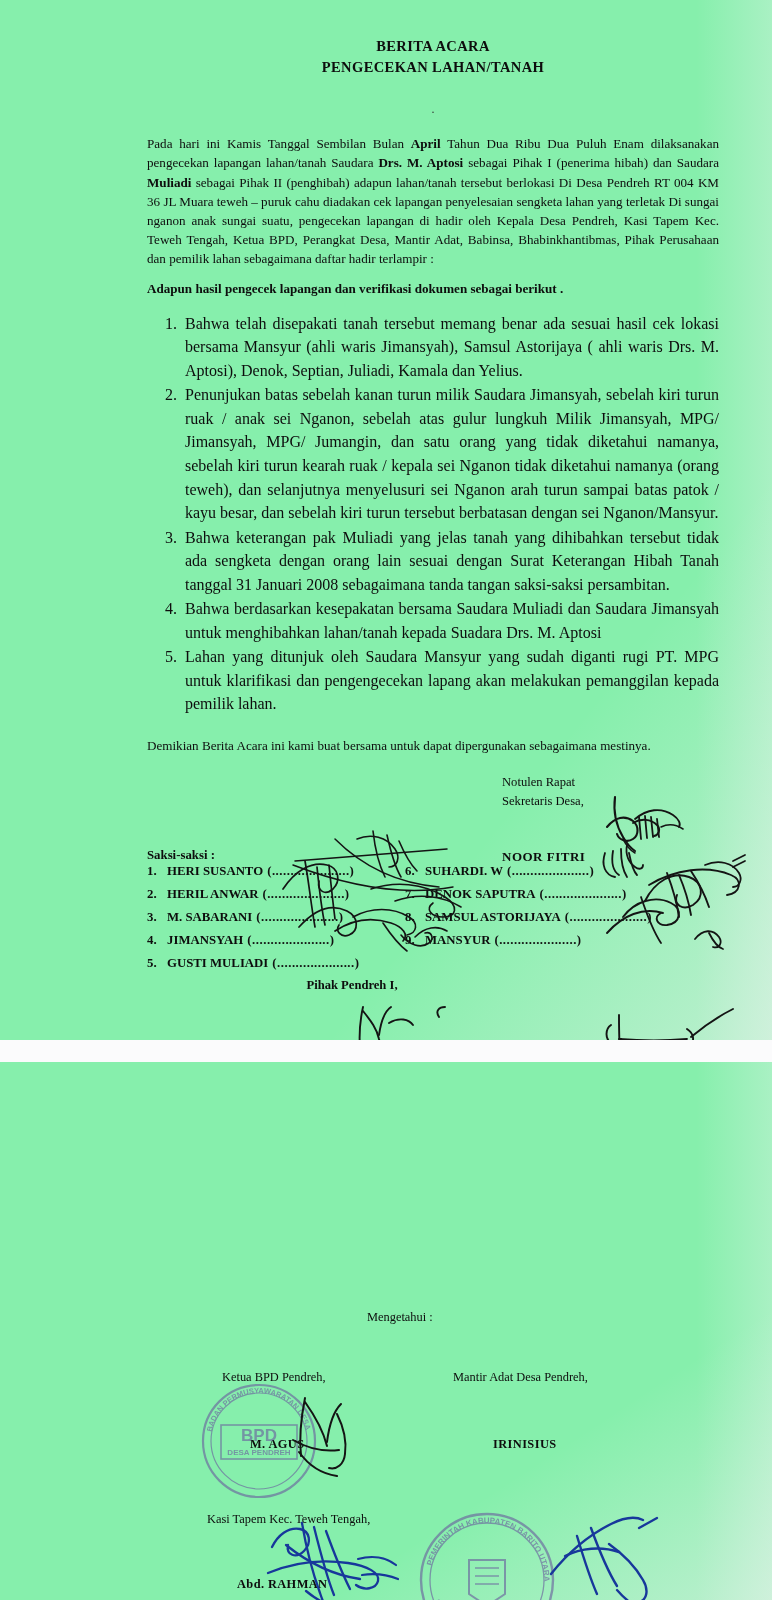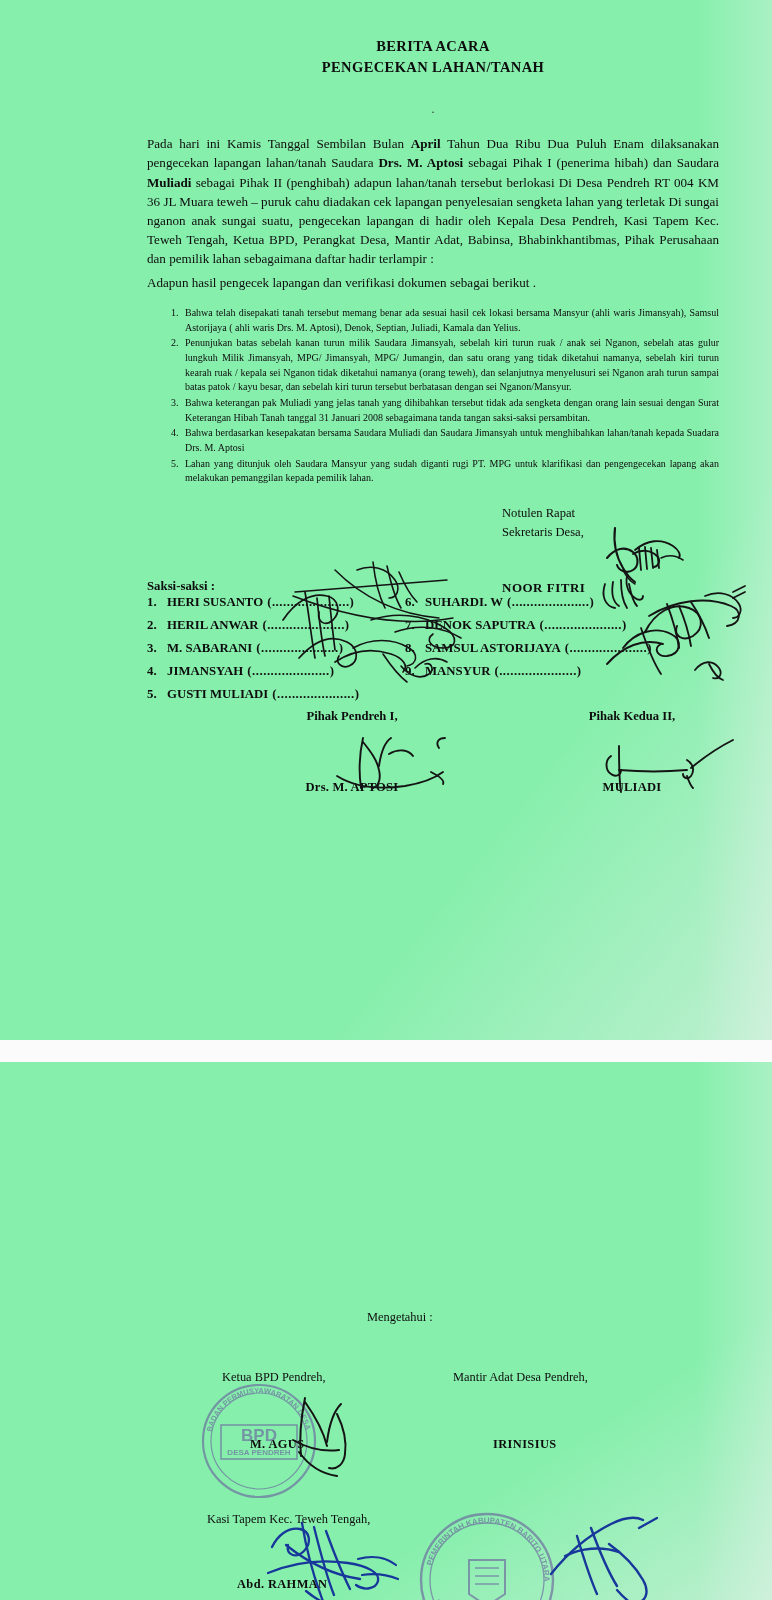--- a/index.html
+++ b/index.html
@@ -54,28 +54,28 @@
   }
 
   p.para{
     margin:0;
     font-size:13.1px;
     line-height:1.47;
     text-align:justify;
     text-justify:inter-word;
   }
   p.para.lead{margin-top:16px;}
-  p.para.mid{margin-top:4px;}
+  p.para.mid{margin-top:10px;font-weight:bold;}
   p.para.closing{margin-top:20px;}
   b{font-weight:bold;}
 
   ol.points{
     margin:14px 0 16px 0;
     padding-left:34px;
-    font-size:10px;
+    font-size:16px;
     line-height:1.47;
   }
   ol.points li{
     text-align:justify;
     margin-bottom:1px;
     padding-left:4px;
   }
 
   
   .sig-area{position:relative;margin-top:18px;height:300px;}
@@ -154,20 +154,21 @@
     <p class="para mid">Adapun hasil pengecek lapangan dan verifikasi dokumen sebagai berikut .</p>
 
     <ol class="points">
       <li>Bahwa telah disepakati tanah tersebut memang benar ada sesuai hasil cek lokasi bersama Mansyur (ahli waris Jimansyah), Samsul Astorijaya  ( ahli waris Drs. M. Aptosi), Denok, Septian, Juliadi, Kamala dan Yelius.</li>
       <li>Penunjukan batas sebelah kanan turun milik Saudara Jimansyah, sebelah kiri turun ruak / anak sei Nganon, sebelah atas gulur lungkuh Milik Jimansyah, MPG/ Jimansyah, MPG/ Jumangin, dan satu orang yang tidak diketahui namanya, sebelah kiri turun kearah ruak / kepala sei Nganon tidak diketahui namanya (orang teweh), dan selanjutnya menyelusuri sei Nganon arah turun sampai batas patok / kayu besar, dan sebelah kiri turun tersebut berbatasan dengan sei Nganon/Mansyur.</li>
       <li>Bahwa keterangan pak Muliadi yang jelas tanah yang dihibahkan tersebut tidak ada sengketa dengan orang lain sesuai dengan Surat Keterangan Hibah Tanah tanggal 31 Januari 2008 sebagaimana tanda tangan saksi-saksi persambitan.</li>
       <li>Bahwa berdasarkan kesepakatan bersama Saudara Muliadi dan Saudara Jimansyah untuk menghibahkan lahan/tanah kepada Suadara Drs. M. Aptosi</li>
       <li>Lahan yang ditunjuk oleh Saudara Mansyur yang sudah diganti rugi PT. MPG untuk klarifikasi dan pengengecekan lapang akan melakukan pemanggilan kepada pemilik lahan.</li>
     </ol>
 
+    <p class="para closing">Demikian Berita Acara ini kami buat bersama untuk dapat dipergunakan sebagaimana mestinya.</p>
 
     <div class="sig-area">
 
       <div class="notulen">
         <div>Notulen Rapat</div>
         <div>Sekretaris Desa,</div>
         <span class="nm">NOOR FITRI</span>
       </div>
       <div class="ink" style="left:452px;top:20px;">
         <svg width="110" height="62" viewBox="0 0 110 62">
@@ -293,24 +294,20 @@
           <path class="stroke-blk" stroke-width="1.9" d="M36 6 C32 24 32 42 34 56"></path>
           <path class="stroke-blk" stroke-width="1.9" d="M36 10 C44 20 50 28 52 38 C54 46 52 54 46 56"></path>
           <path class="stroke-blk" stroke-width="1.9" d="M52 34 C54 20 58 10 64 6"></path>
           <path class="stroke-blk" stroke-width="1.9" d="M62 22 C72 16 82 18 86 24"></path>
           <path class="stroke-blk" stroke-width="1.9" d="M10 44 C26 54 50 58 78 54 C96 51 108 46 116 40"></path>
           <path class="stroke-blk" stroke-width="1.9" d="M104 40 C112 44 118 48 116 52"></path>
           <path class="stroke-blk" stroke-width="1.9" d="M118 6 C112 6 108 10 112 16"></path>
         </svg>
       </div>
 
-      <div class="party p2">
-        <span>Pihak Kedua II,</span>
-        <span class="nm">MULIADI</span>
-      </div>
       <div class="ink" style="left:452px;top:232px;">
         <svg width="140" height="58" viewBox="0 0 140 58">
           <path class="stroke-blk" stroke-width="1.9" d="M12 20 C6 24 6 34 12 38 C16 41 22 40 22 34"></path>
           <path class="stroke-blk" stroke-width="1.9" d="M20 10 C20 28 20 44 22 56"></path>
           <path class="stroke-blk" stroke-width="1.9" d="M20 34 C44 36 66 36 88 34"></path>
           <path class="stroke-blk" stroke-width="1.9" d="M88 24 C94 28 96 34 92 40 C89 44 84 42 84 38"></path>
           <path class="stroke-blk" stroke-width="1.9" d="M92 32 C104 22 118 12 134 4"></path>
           <path class="stroke-blk" stroke-width="1.9" d="M88 40 C90 46 92 50 94 52"></path>
         </svg>
       </div>

